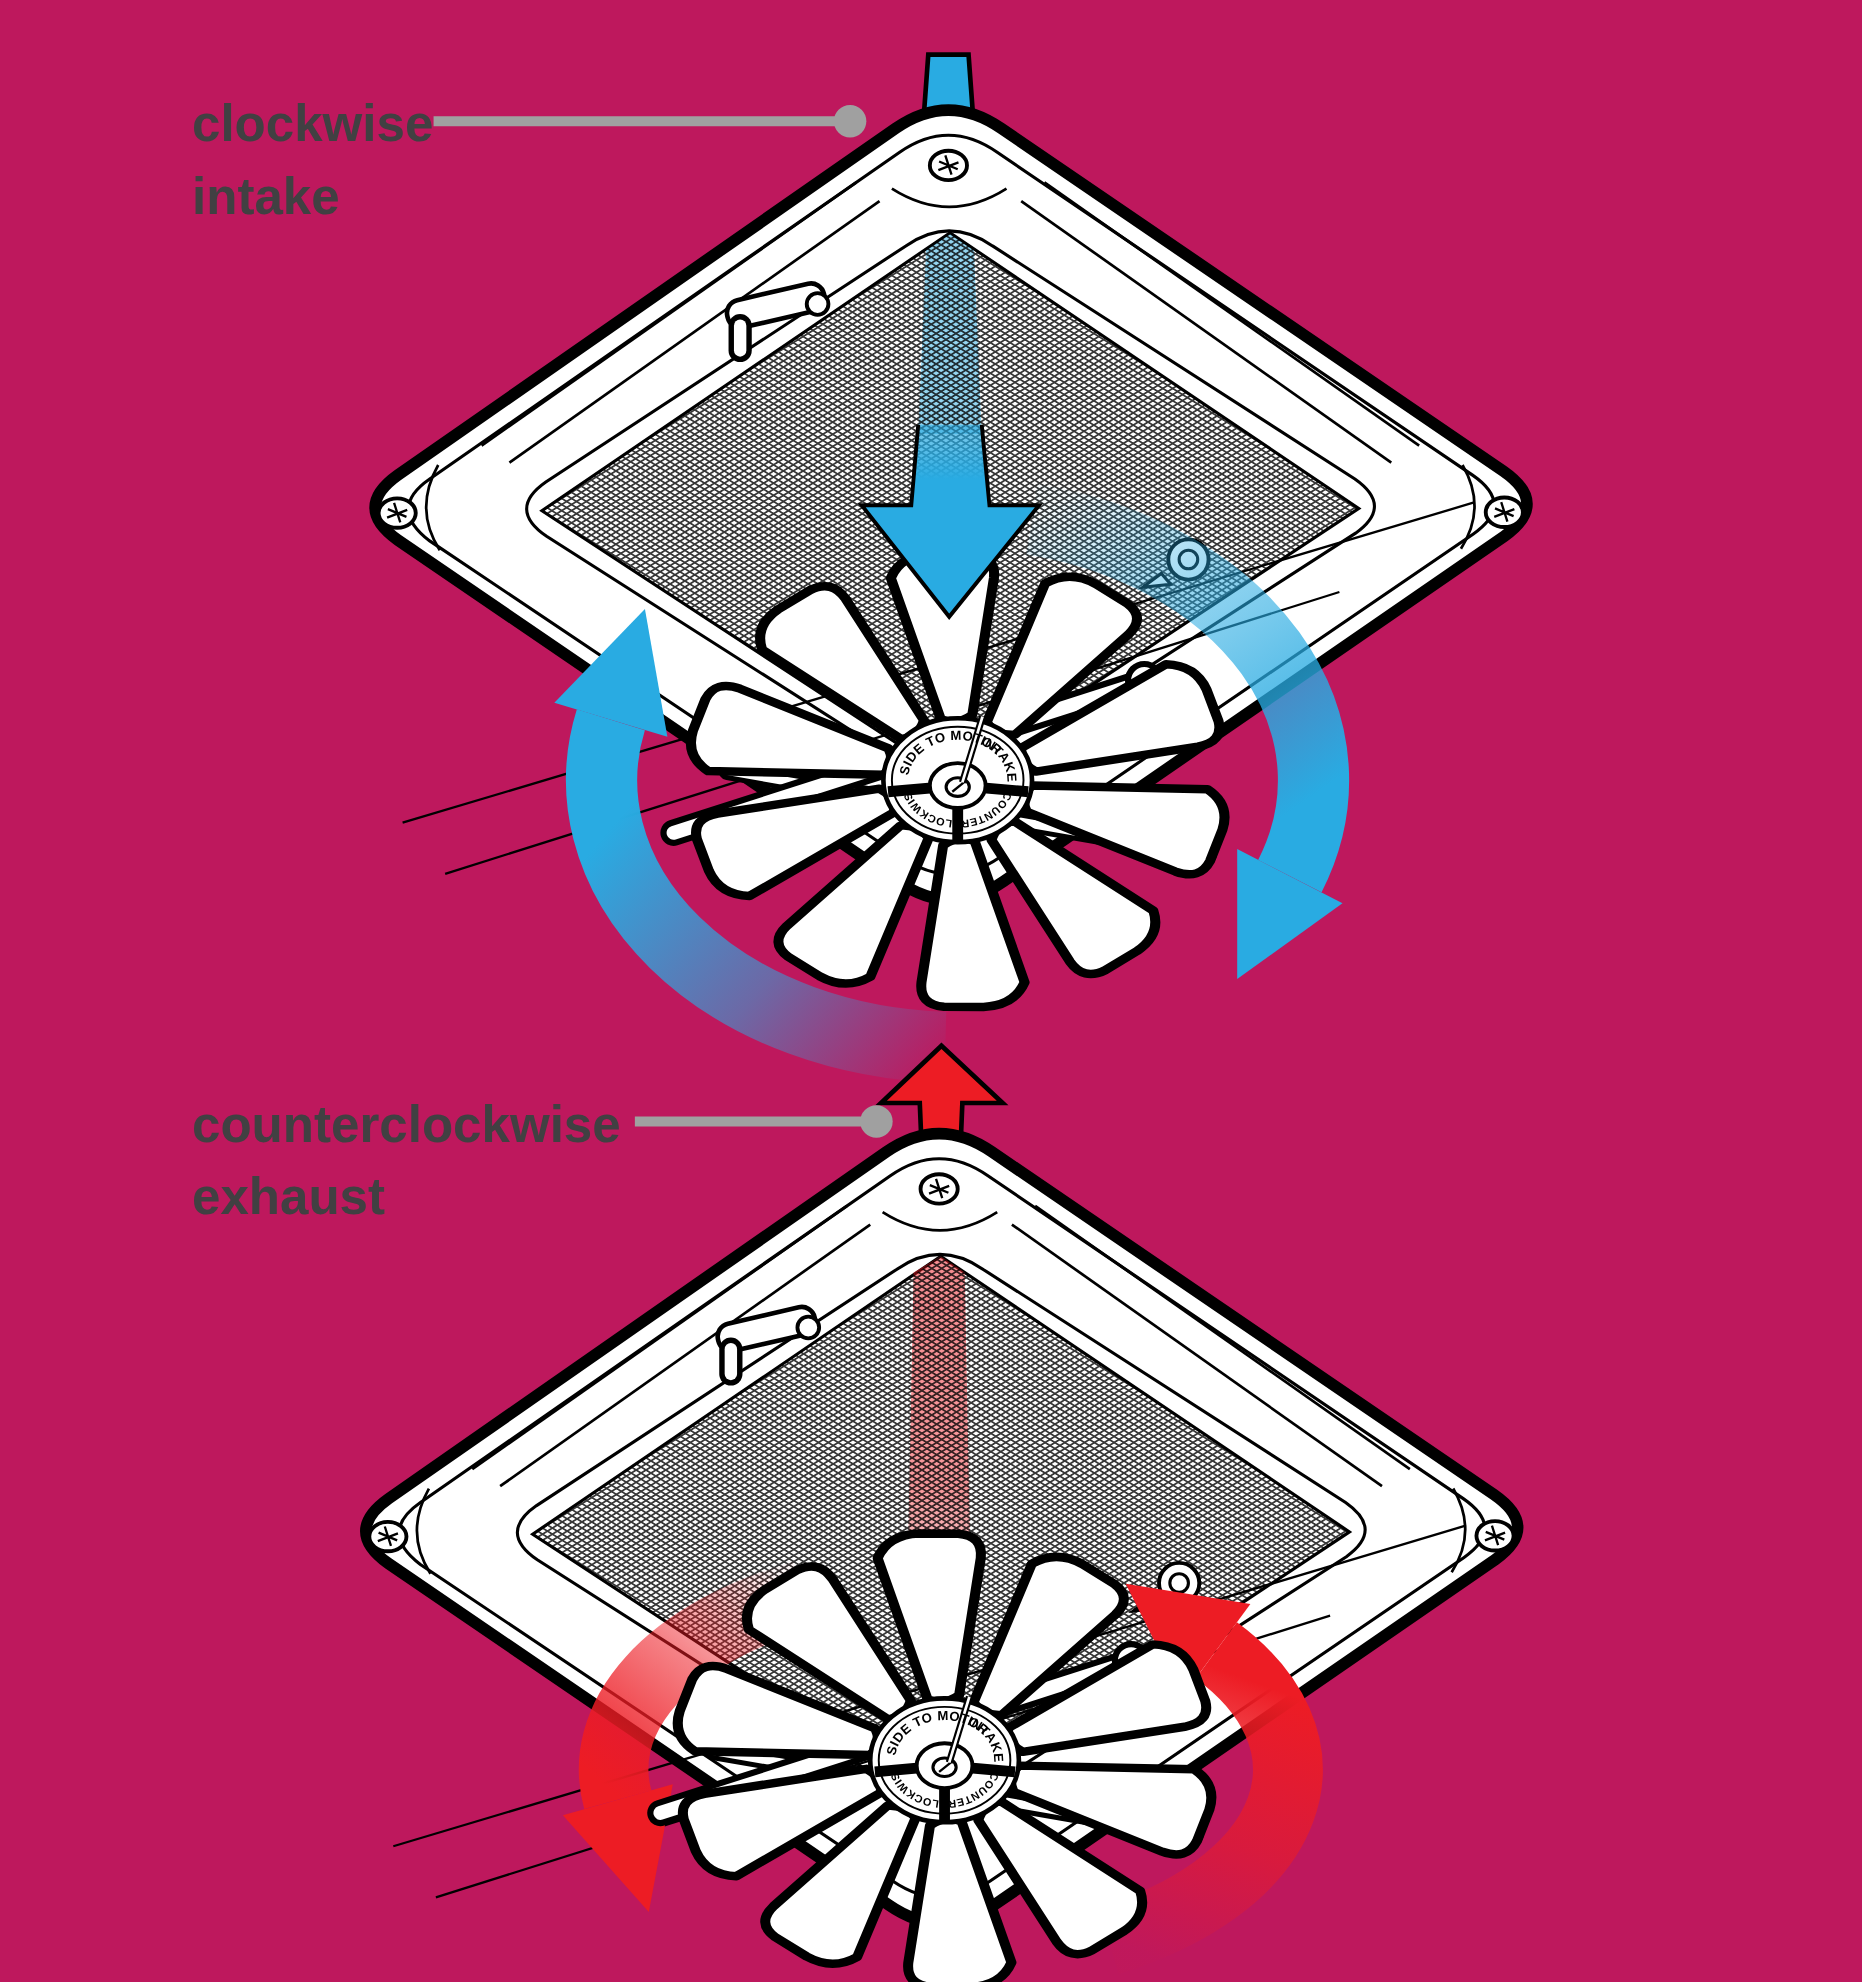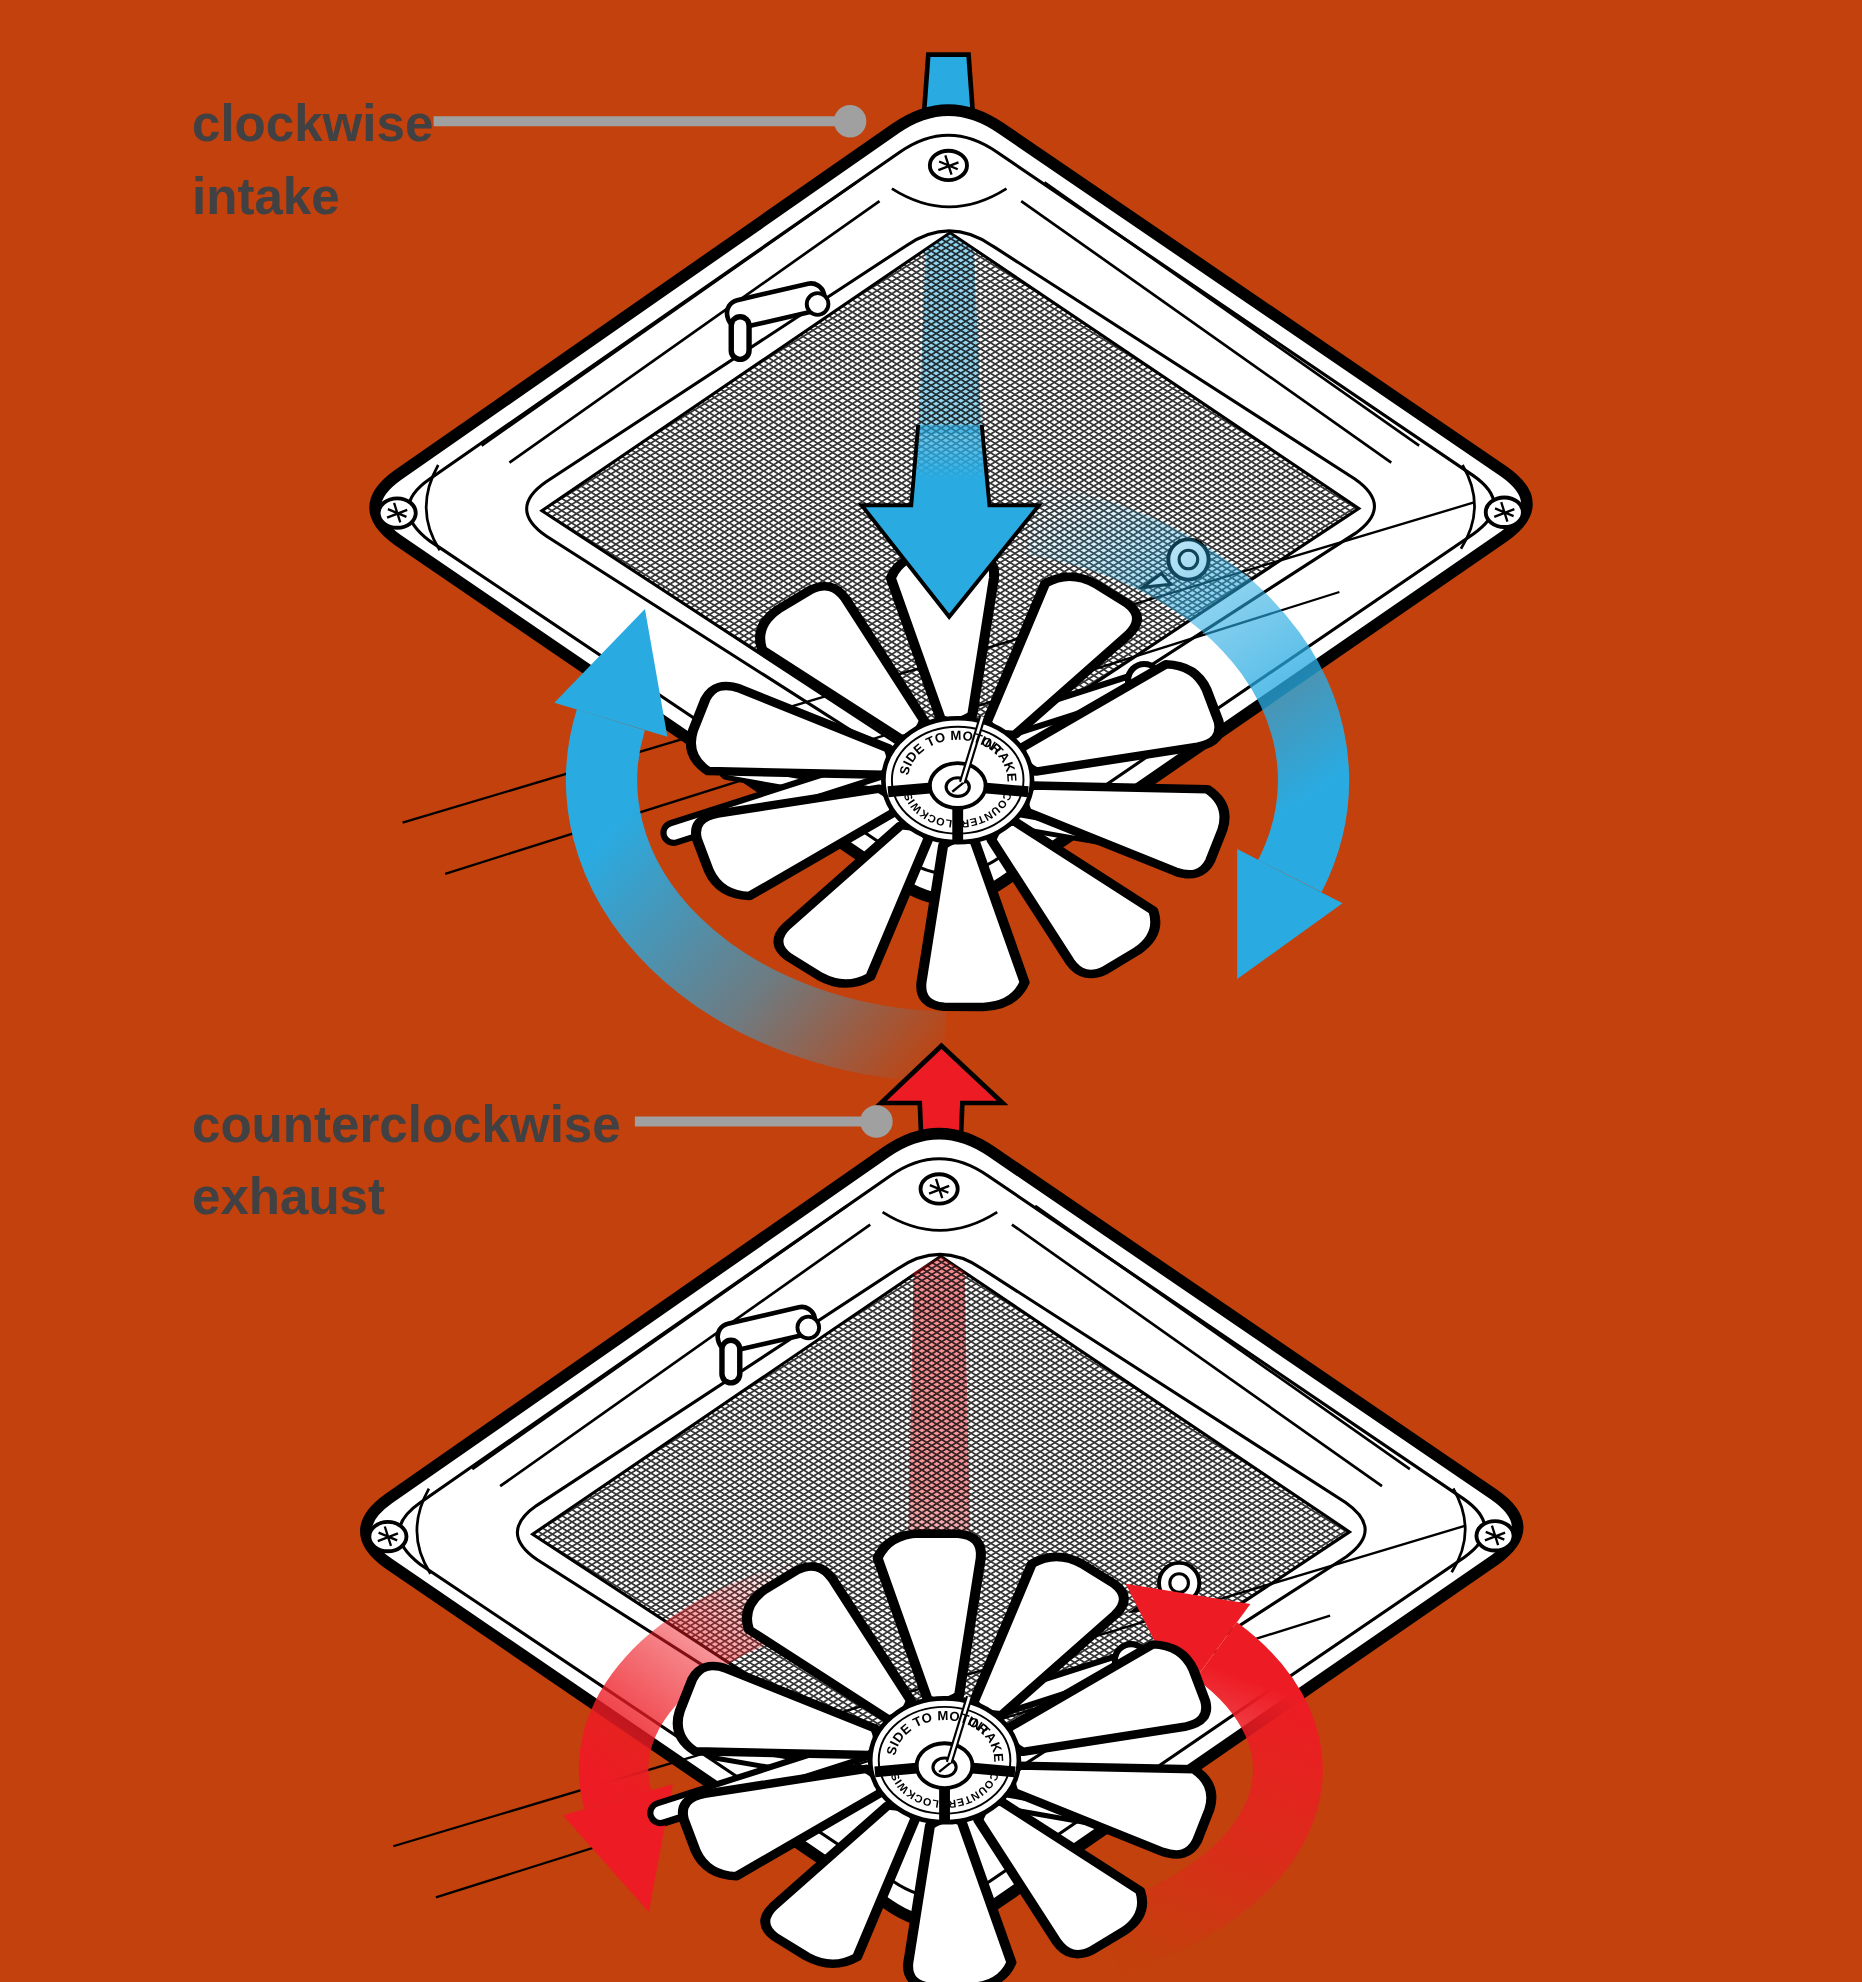--- a/index.html
+++ b/index.html
@@ -1,16 +1,16 @@
 <!DOCTYPE html>
 <html style="font-size:12.4px"><head>
 <meta charset="utf-8">
 <style>
   html,body{margin:0;padding:0;background:#fff;}
-  .stage{width:1862px;height:1983px;position:relative;background:#c2410c;overflow:hidden;}
+  .stage{width:1862px;height:1983px;position:relative;background:#be185d;overflow:hidden;}
   svg text{font-family:"Liberation Sans","DejaVu Sans",sans-serif;font-weight:bold;}
   .hubtxt{font-size:17px;letter-spacing:0.5px;}
   .hubtxt2{font-size:14px;letter-spacing:0.5px;}
   .lbl{font-size:66px;}
 </style>
 </head>
 <body>
 
 <div class="stage">
 <svg width="1862" height="1983" viewBox="0 0 2405 2560">

